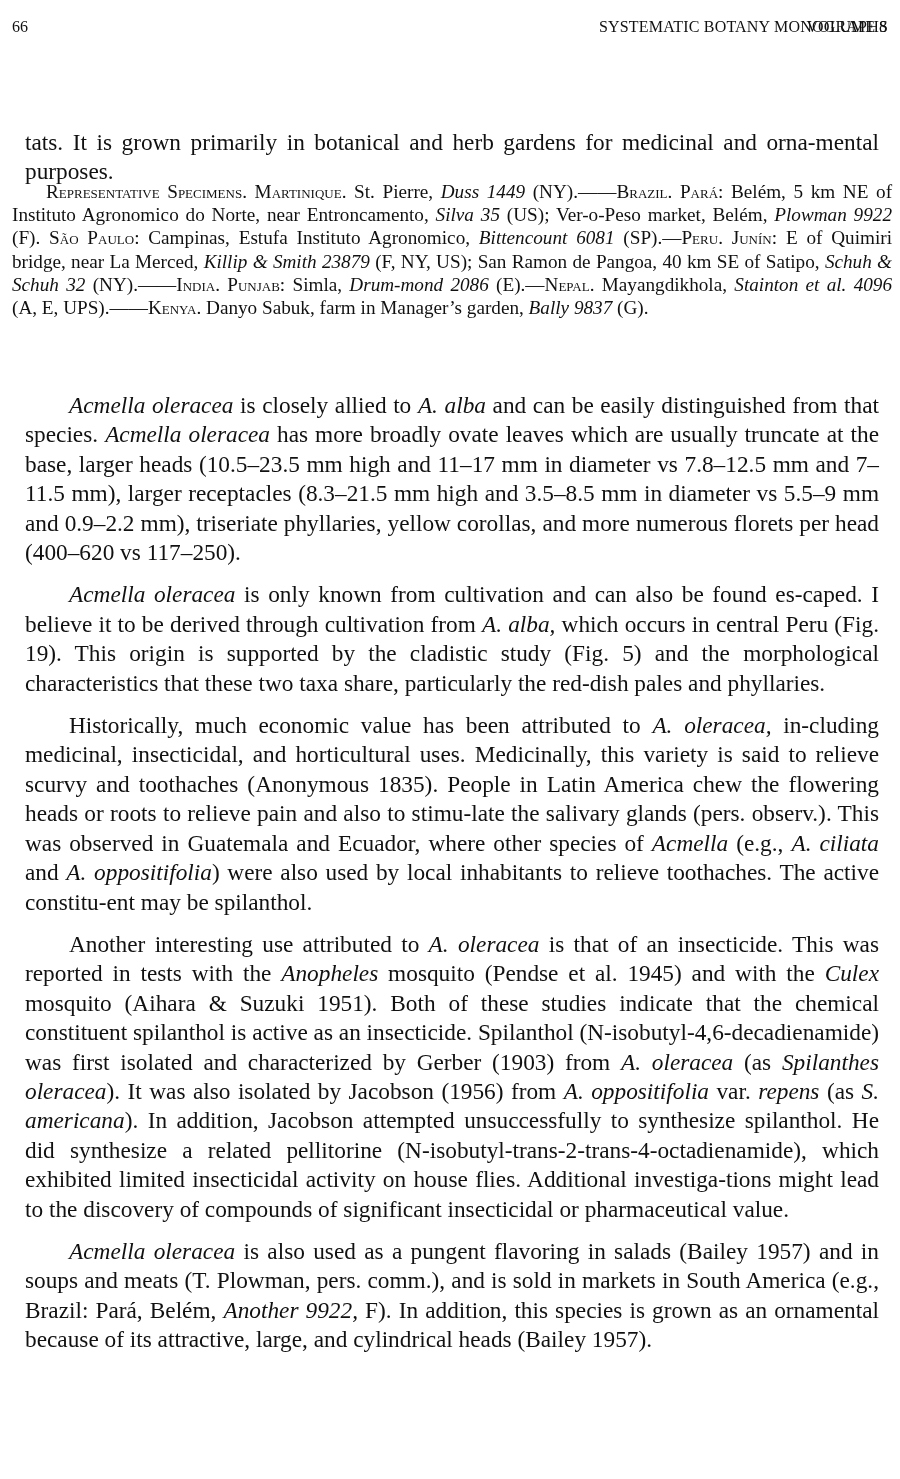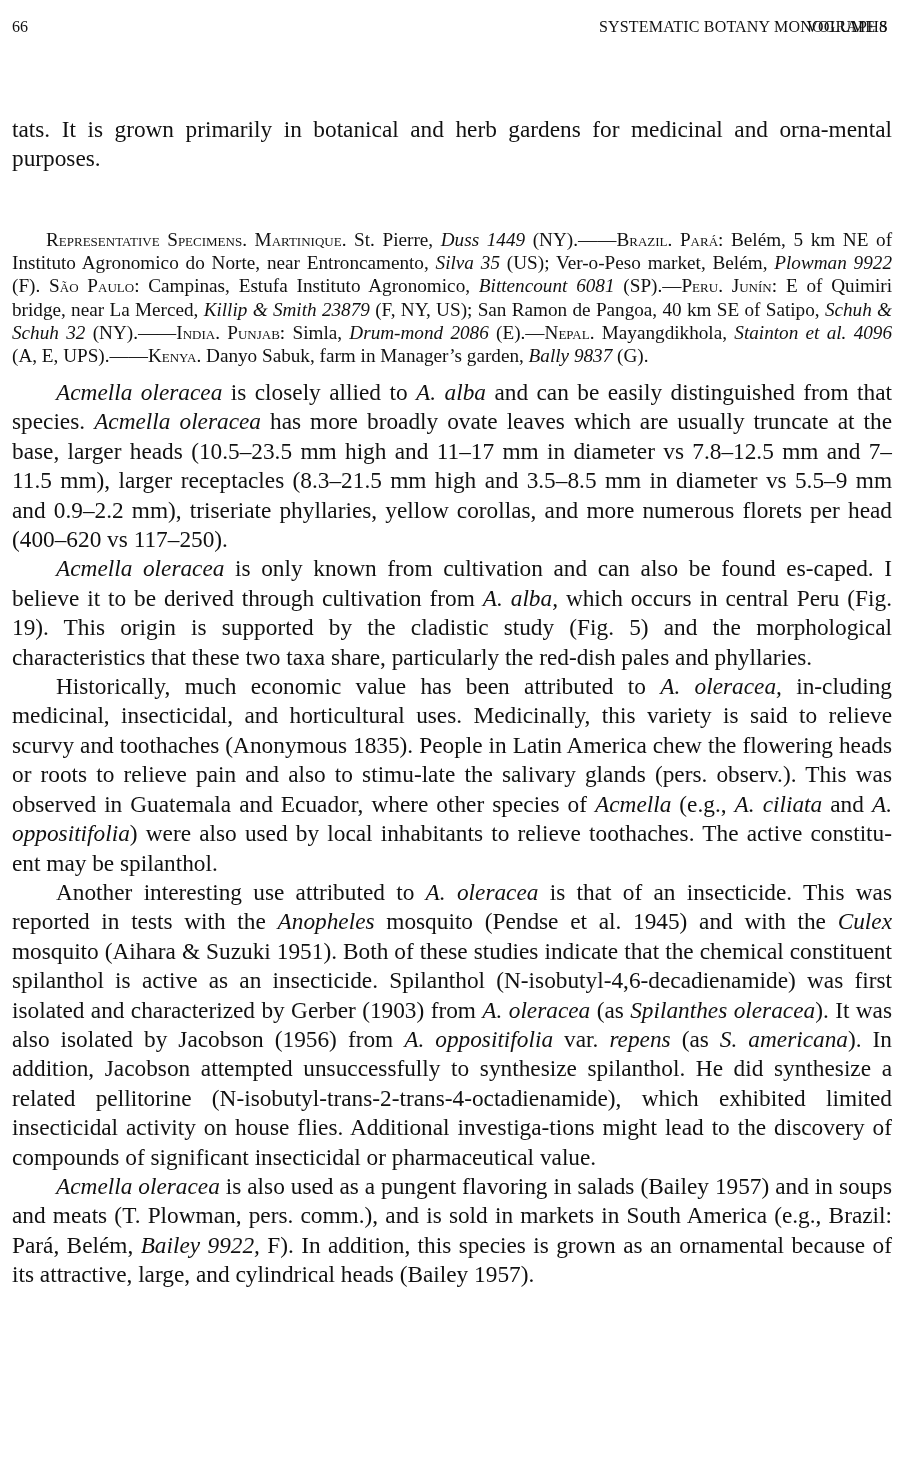--- a/index.html
+++ b/index.html
@@ -14,30 +14,29 @@
   }
   .running-head .page-num { position: absolute; left: 0; top: 0; }
   .running-head .journal { position: absolute; left: 0; right: 0; top: 0; text-align: right; letter-spacing: 0.2px; }
   .running-head .volume { position: absolute; right: 1px; top: 0; }
 
   .body-text {
     position: absolute; left: 12px; width: 880px;
     font-size: 23.3px; line-height: 29.4px;
     text-align: justify;
   }
-  .body-text p { margin: 0; }
+  .body-text p { margin: 13px; }
   .body-text p.indent { text-indent: 44px; }
 
   #para-cont { top: 115px; }
 
   .specimens {
     position: absolute; left: 12px; top: 180px; width: 880px;
     font-size: 19.2px; line-height: 23.2px; text-align: justify;
     text-indent: 34px;
-    margin-top: 48px;
   }
   #main-paras { top: 378px; }
 
   i { font-style: italic; }
   .sc { font-variant: small-caps; }
 </style>
 </head>
 <body>
 
 <div class="running-head">
@@ -50,14 +49,14 @@
   <p><span>tats. It is grown primarily in botanical and herb gardens for medicinal and orna-mental purposes.</span></p>
 </div>
 
 <div class="specimens"><span class="sc">Representative Specimens</span><span>. </span><span class="sc">Martinique</span><span>. St. Pierre, </span><i>Duss 1449</i><span> (NY).——</span><span class="sc">Brazil</span><span>. </span><span class="sc">Pará</span><span>: Belém, 5 km NE of Instituto Agronomico do Norte, near Entroncamento, </span><i>Silva 35</i><span> (US); Ver-o-Peso market, Belém, </span><i>Plowman 9922</i><span> (F). </span><span class="sc">São Paulo</span><span>: Campinas, Estufa Instituto Agronomico, </span><i>Bittencount 6081</i><span> (SP).—</span><span class="sc">Peru</span><span>. </span><span class="sc">Junín</span><span>: E of Quimiri bridge, near La Merced, </span><i>Killip &amp; Smith 23879</i><span> (F, NY, US); San Ramon de Pangoa, 40 km SE of Satipo, </span><i>Schuh &amp; Schuh 32</i><span> (NY).——</span><span class="sc">India</span><span>. </span><span class="sc">Punjab</span><span>: Simla, </span><i>Drum-mond 2086</i><span> (E).—</span><span class="sc">Nepal</span><span>. Mayangdikhola, </span><i>Stainton et al. 4096</i><span> (A, E, UPS).——</span><span class="sc">Kenya</span><span>. Danyo Sabuk, farm in Manager’s garden, </span><i>Bally 9837</i><span> (G).</span></div>
 
 <div class="body-text" id="main-paras">
   <p class="indent"><i>Acmella oleracea</i><span> is closely allied to </span><i>A. alba</i><span> and can be easily distinguished from that species. </span><i>Acmella oleracea</i><span> has more broadly ovate leaves which are usually truncate at the base, larger heads (10.5–23.5 mm high and 11–17 mm in diameter vs 7.8–12.5 mm and 7–11.5 mm), larger receptacles (8.3–21.5 mm high and 3.5–8.5 mm in diameter vs 5.5–9 mm and 0.9–2.2 mm), triseriate phyllaries, yellow corollas, and more numerous florets per head (400–620 vs 117–250).</span></p>
   <p class="indent"><i>Acmella oleracea</i><span> is only known from cultivation and can also be found es-caped. I believe it to be derived through cultivation from </span><i>A. alba,</i><span> which occurs in central Peru (Fig. 19). This origin is supported by the cladistic study (Fig. 5) and the morphological characteristics that these two taxa share, particularly the red-dish pales and phyllaries.</span></p>
   <p class="indent"><span>Historically, much economic value has been attributed to </span><i>A. oleracea,</i><span> in-cluding medicinal, insecticidal, and horticultural uses. Medicinally, this variety is said to relieve scurvy and toothaches (Anonymous 1835). People in Latin America chew the flowering heads or roots to relieve pain and also to stimu-late the salivary glands (pers. observ.). This was observed in Guatemala and Ecuador, where other species of </span><i>Acmella</i><span> (e.g., </span><i>A. ciliata</i><span> and </span><i>A. oppositifolia</i><span>) were also used by local inhabitants to relieve toothaches. The active constitu-ent may be spilanthol.</span></p>
   <p class="indent"><span>Another interesting use attributed to </span><i>A. oleracea</i><span> is that of an insecticide. This was reported in tests with the </span><i>Anopheles</i><span> mosquito (Pendse et al. 1945) and with the </span><i>Culex</i><span> mosquito (Aihara &amp; Suzuki 1951). Both of these studies indicate that the chemical constituent spilanthol is active as an insecticide. Spilanthol (N-isobutyl-4,6-decadienamide) was first isolated and characterized by Gerber (1903) from </span><i>A. oleracea</i><span> (as </span><i>Spilanthes oleracea</i><span>). It was also isolated by Jacobson (1956) from </span><i>A. oppositifolia</i><span> var. </span><i>repens</i><span> (as </span><i>S. americana</i><span>). In addition, Jacobson attempted unsuccessfully to synthesize spilanthol. He did synthesize a related pellitorine (N-isobutyl-trans-2-trans-4-octadienamide), which exhibited limited insecticidal activity on house flies. Additional investiga-tions might lead to the discovery of compounds of significant insecticidal or pharmaceutical value.</span></p>
-  <p class="indent"><i>Acmella oleracea</i><span> is also used as a pungent flavoring in salads (Bailey 1957) and in soups and meats (T. Plowman, pers. comm.), and is sold in markets in South America (e.g., Brazil: Pará, Belém, </span><i>Bailey 9922,</i><span> F). In addition, this species is grown as an ornamental because of its attractive, large, and cylindrical heads (Bailey 1957).</span></p>
+  <p class="indent"><i>Acmella oleracea</i><span> is also used as a pungent flavoring in salads (Bailey 1957) and in soups and meats (T. Plowman, pers. comm.), and is sold in markets in South America (e.g., Brazil: Pará, Belém, </span><i>Another 9922,</i><span> F). In addition, this species is grown as an ornamental because of its attractive, large, and cylindrical heads (Bailey 1957).</span></p>
 </div>
 
 </body></html>

